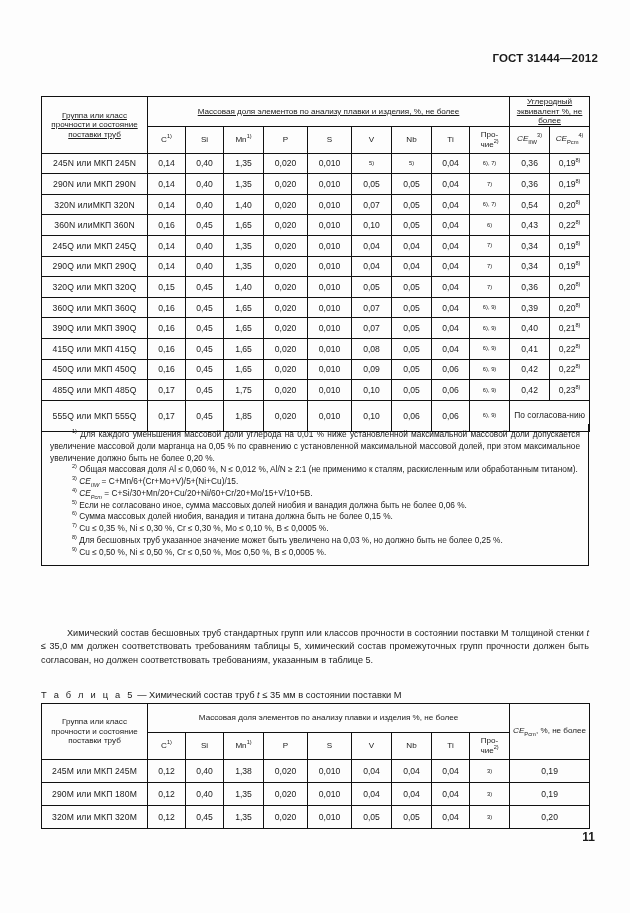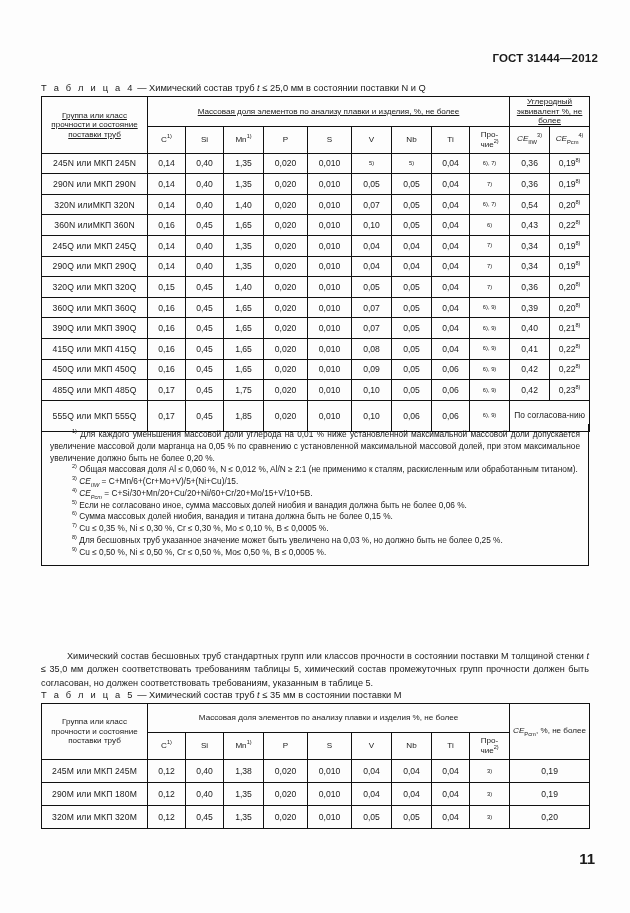--- a/index.html
+++ b/index.html
@@ -111,50 +111,45 @@
   #notes .fsub { font-size: 5.6px; vertical-align: sub; line-height:0; font-style: italic;}
 
   .bodytext {
     position: absolute;
     left: 41px;
     width: 548px;
     font-size: 9.1px;
     line-height: 1.47;
     text-align: justify;
     text-indent: 26px;
-    margin-top: 23px;
   }
   #para1 { top: 627px; }
   .bodytext i { font-style: italic; }
 
   
   #table5 { left: 41px; top: 703px; width: 548px; }
   #table5 td { height: 22px; }
   #table5 tr.hrow1 td { height: 28px; }
   #table5 tr.hrow2 td { height: 26px; }
 
   .pagenum {
     position: absolute;
     right: 35px;
     top: 830px;
-    font-size: 15px;
+    font-size: 12px;
     font-weight: bold;
-    margin-top: 20px;
   }
 </style>
 </head>
 <body>
 
 <div class="page">
 
   <div class="std-header">ГОСТ 31444—2012</div>
 
-  <div class="tbl-caption" id="caption-4">
-    <span class="sp">Т а б л и ц а  4</span><span> — Химический состав труб <i>t</i> ≤ 25,0 мм в состоянии поставки N и Q</span>
-  </div>
 
   <table class="grid" id="table4">
     <colgroup>
       <col style="width:106px">
       <col style="width:38px">
         <col style="width:38px">
         <col style="width:40px">
       <col style="width:44px">
         <col style="width:44px">
         <col style="width:40px">

